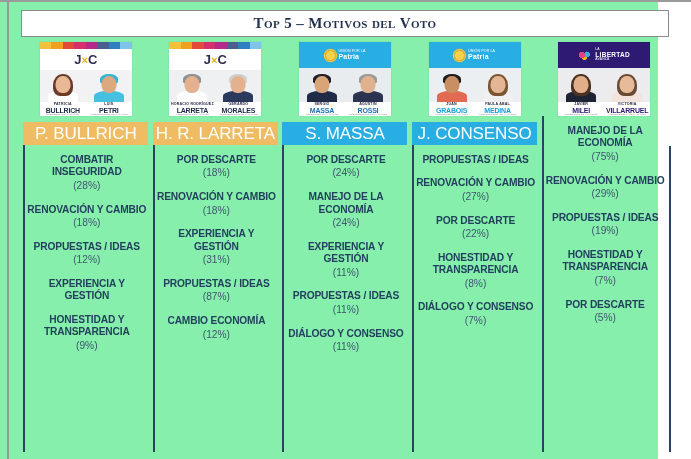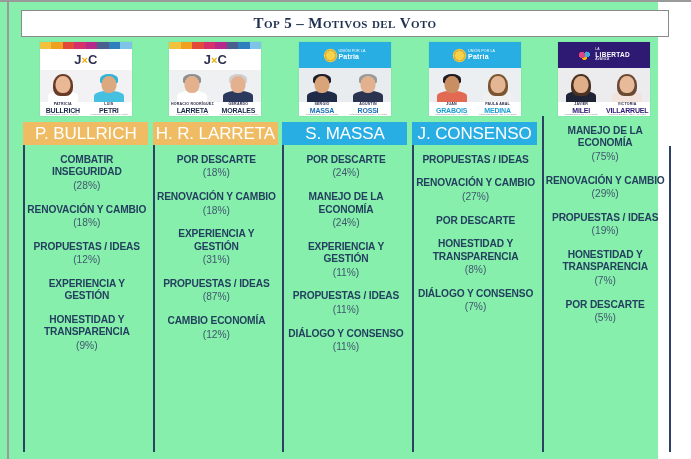--- a/index.html
+++ b/index.html
@@ -537,20 +537,21 @@
         <div class="motives">
           <div class="motive">
             <span class="label">PROPUESTAS / IDEAS</span>
           </div>
           <div class="motive">
             <span class="label">RENOVACIÓN Y CAMBIO</span>
             <span class="pct">(27%)</span>
           </div>
           <div class="motive">
             <span class="label">POR DESCARTE</span>
+            <span class="pct">(22%)</span>
           </div>
           <div class="motive">
             <span class="label">HONESTIDAD Y TRANSPARENCIA</span>
             <span class="pct">(8%)</span>
           </div>
           <div class="motive">
             <span class="label">DIÁLOGO Y CONSENSO</span>
             <span class="pct">(7%)</span>
           </div>
         </div>

